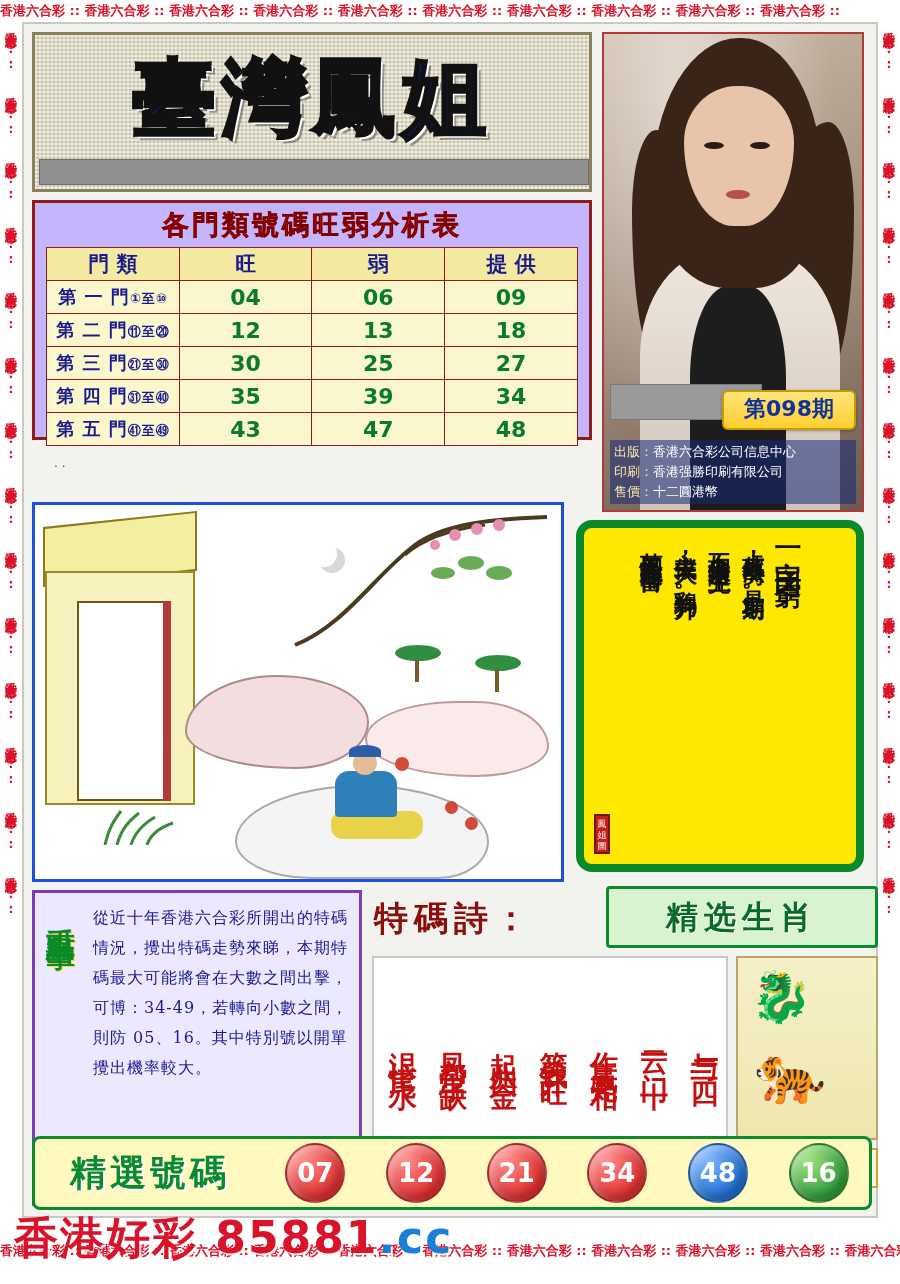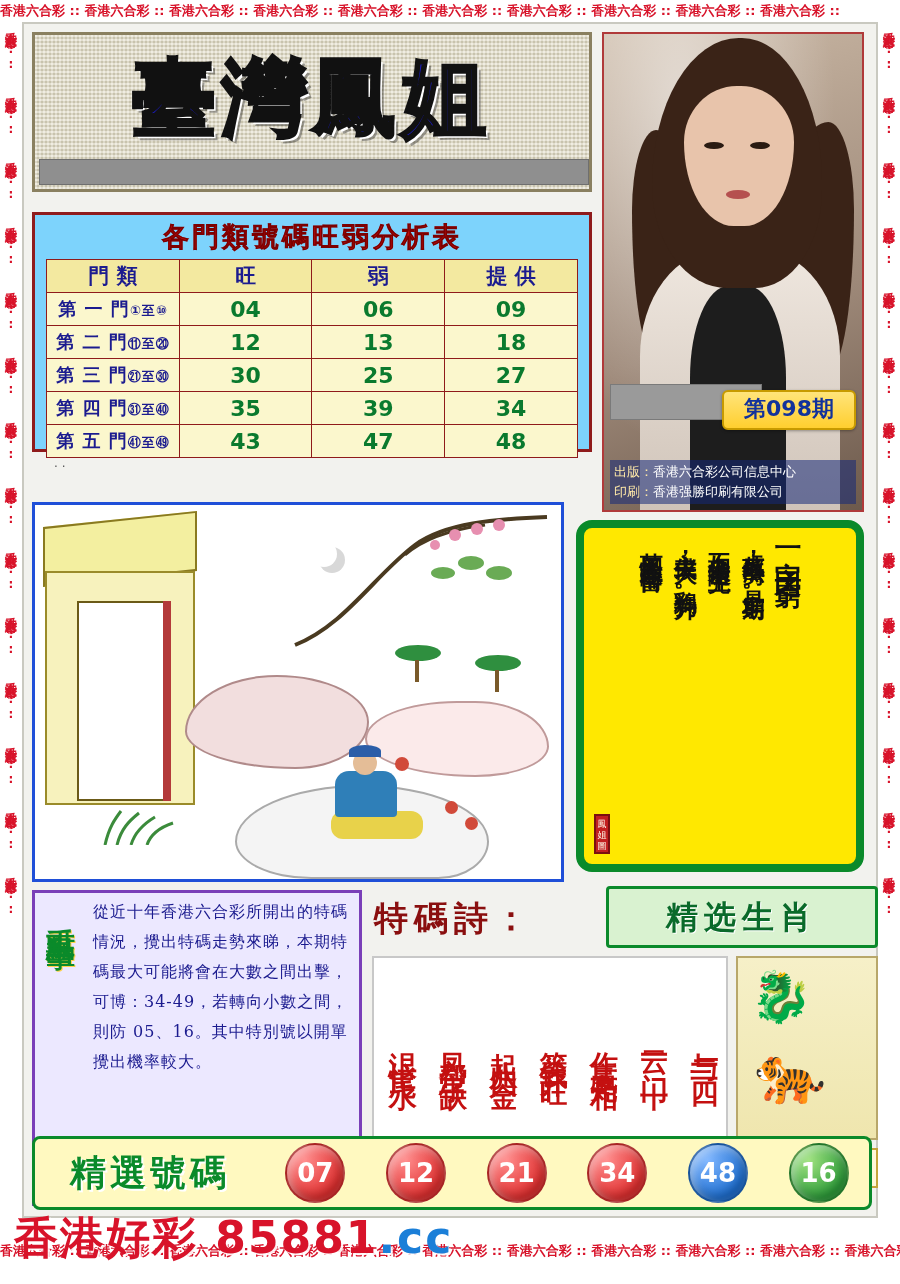--- a/index.html
+++ b/index.html
@@ -112,22 +112,22 @@
     box-sizing:border-box;
   }
   .pub-block div{white-space:nowrap;}
   .pub-label{color:#ffe9a8;}
   .gray-box{
     position:absolute;left:6px;top:350px;width:150px;height:34px;background:#9a9a9a;border:1px solid #7a7a7a;
   }
 
   
   .analysis{
-    position:absolute;left:8px;top:188px;width:560px;height:240px;
-    background:#7dd3fc;
+    position:absolute;left:8px;top:176px;width:560px;height:240px;
+    background:#c4b5fd;
     border:3px solid #8f1b1b;
     box-sizing:border-box;
   }
   .analysis h2{
     margin:0;padding:4px 0 2px;
     text-align:center;
     font-size:27px;font-weight:bold;color:#c40f0f;
     letter-spacing:3px;
     -webkit-text-stroke:.6px #7d0000;
   }
@@ -213,21 +213,21 @@
     box-sizing:border-box;
   }
   .focus-vert{
     position:absolute;left:6px;top:12px;
     writing-mode:vertical-rl;text-orientation:upright;
     font-size:29px;font-weight:bold;color:#0a8a2a;
     letter-spacing:4px;
     text-shadow:1px 1px 0 #ffd24a;
   }
   .focus-body{
-    position:absolute;left:58px;top:4px;right:8px;
+    position:absolute;left:58px;top:10px;right:8px;
     font-size:16px;line-height:30px;color:#1b1b8f;
     font-family:"DejaVu Serif","Liberation Serif",serif;
     letter-spacing:1px;
   }
 
   
   .tema-title{
     position:absolute;left:350px;top:872px;font-size:34px;font-weight:bold;color:#8a0f0f;
     letter-spacing:6px;
     font-family:"DejaVu Serif","Liberation Serif",serif;
@@ -349,20 +349,23 @@
 
       <div class="gray-box"></div>
       <div class="issue-badge">第098期</div>
 
       <div class="pub-block">
         <div>
           <span class="pub-label">出版：</span><span>香港六合彩公司信息中心</span>
         </div>
         <div>
           <span class="pub-label">印刷：</span><span>香港强勝印刷有限公司</span>
+        </div>
+        <div>
+          <span class="pub-label">售價：</span><span>十二圓港幣</span>
         </div>
       </div>
     </div>
 
     <div class="analysis">
       <h2>各門類號碼旺弱分析表</h2>
       <table class="an">
         <thead>
           <tr>
             <th>門 類</th>

